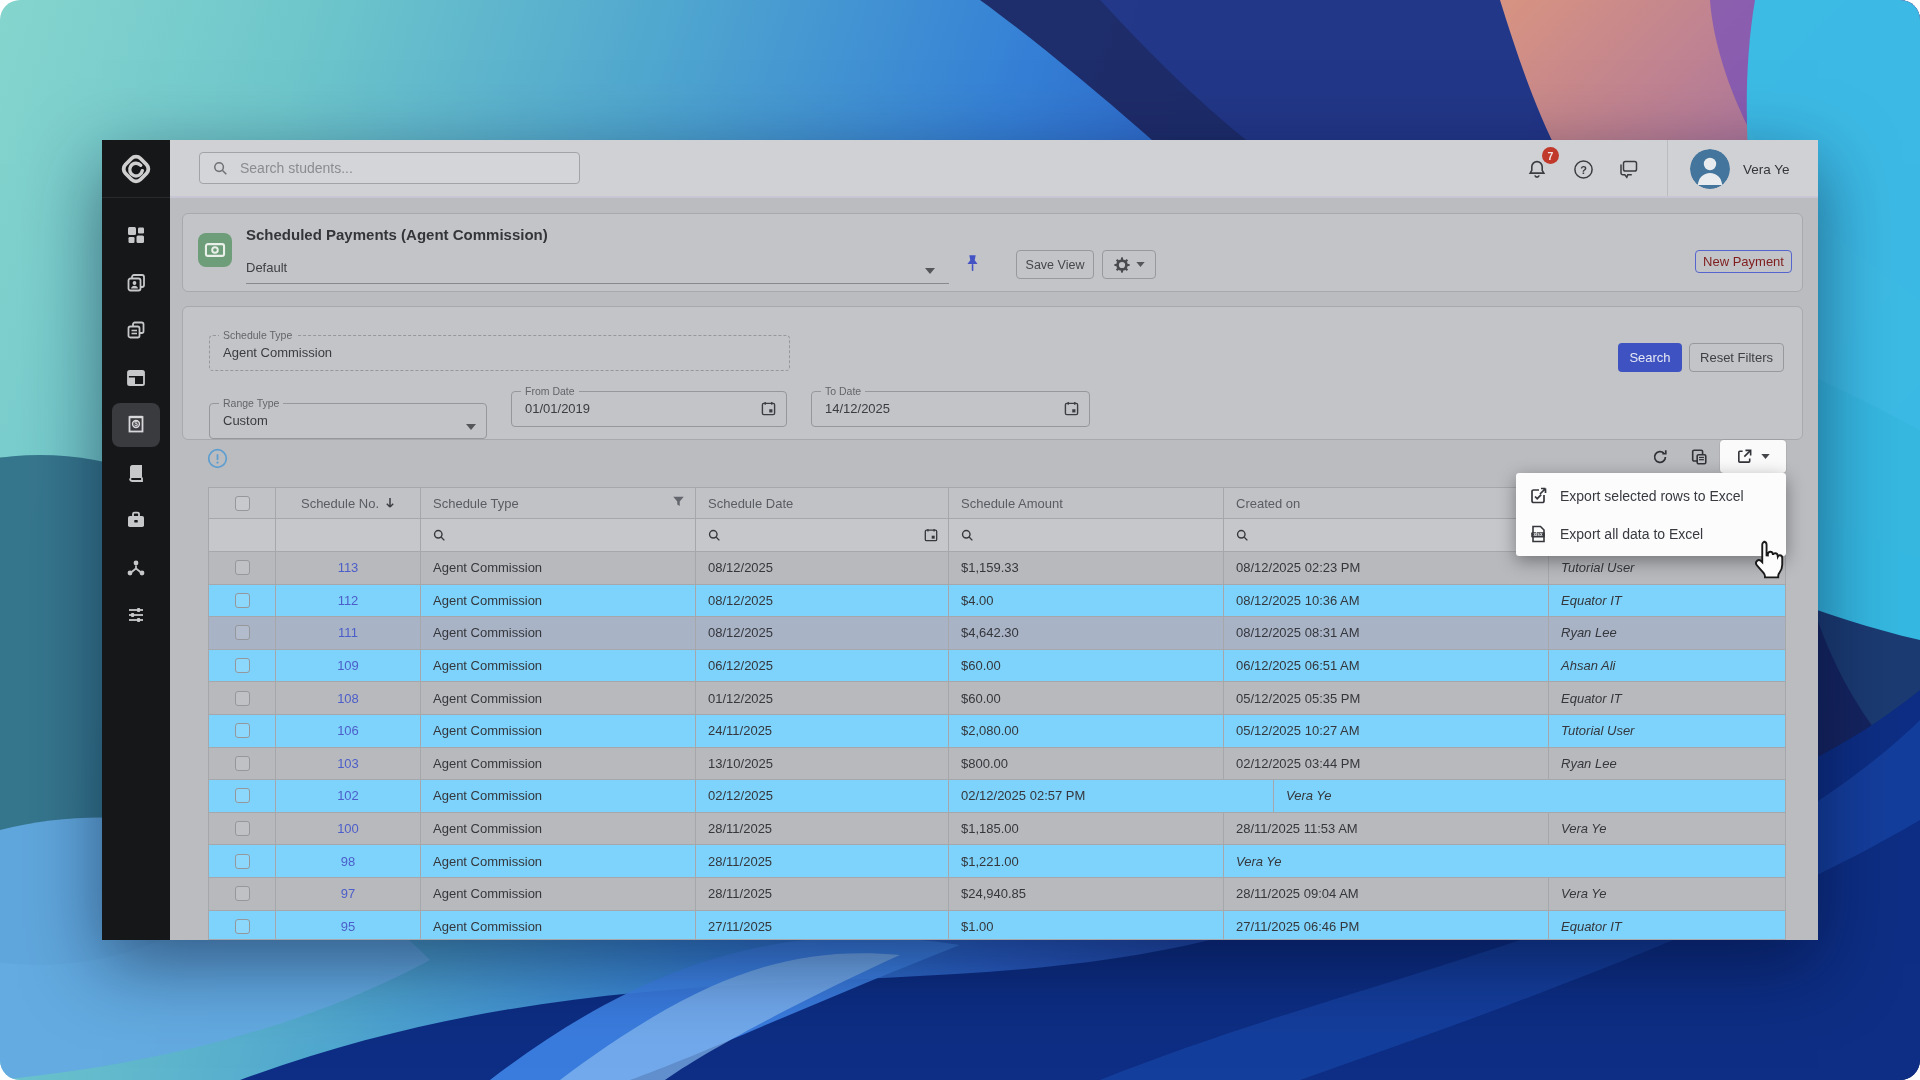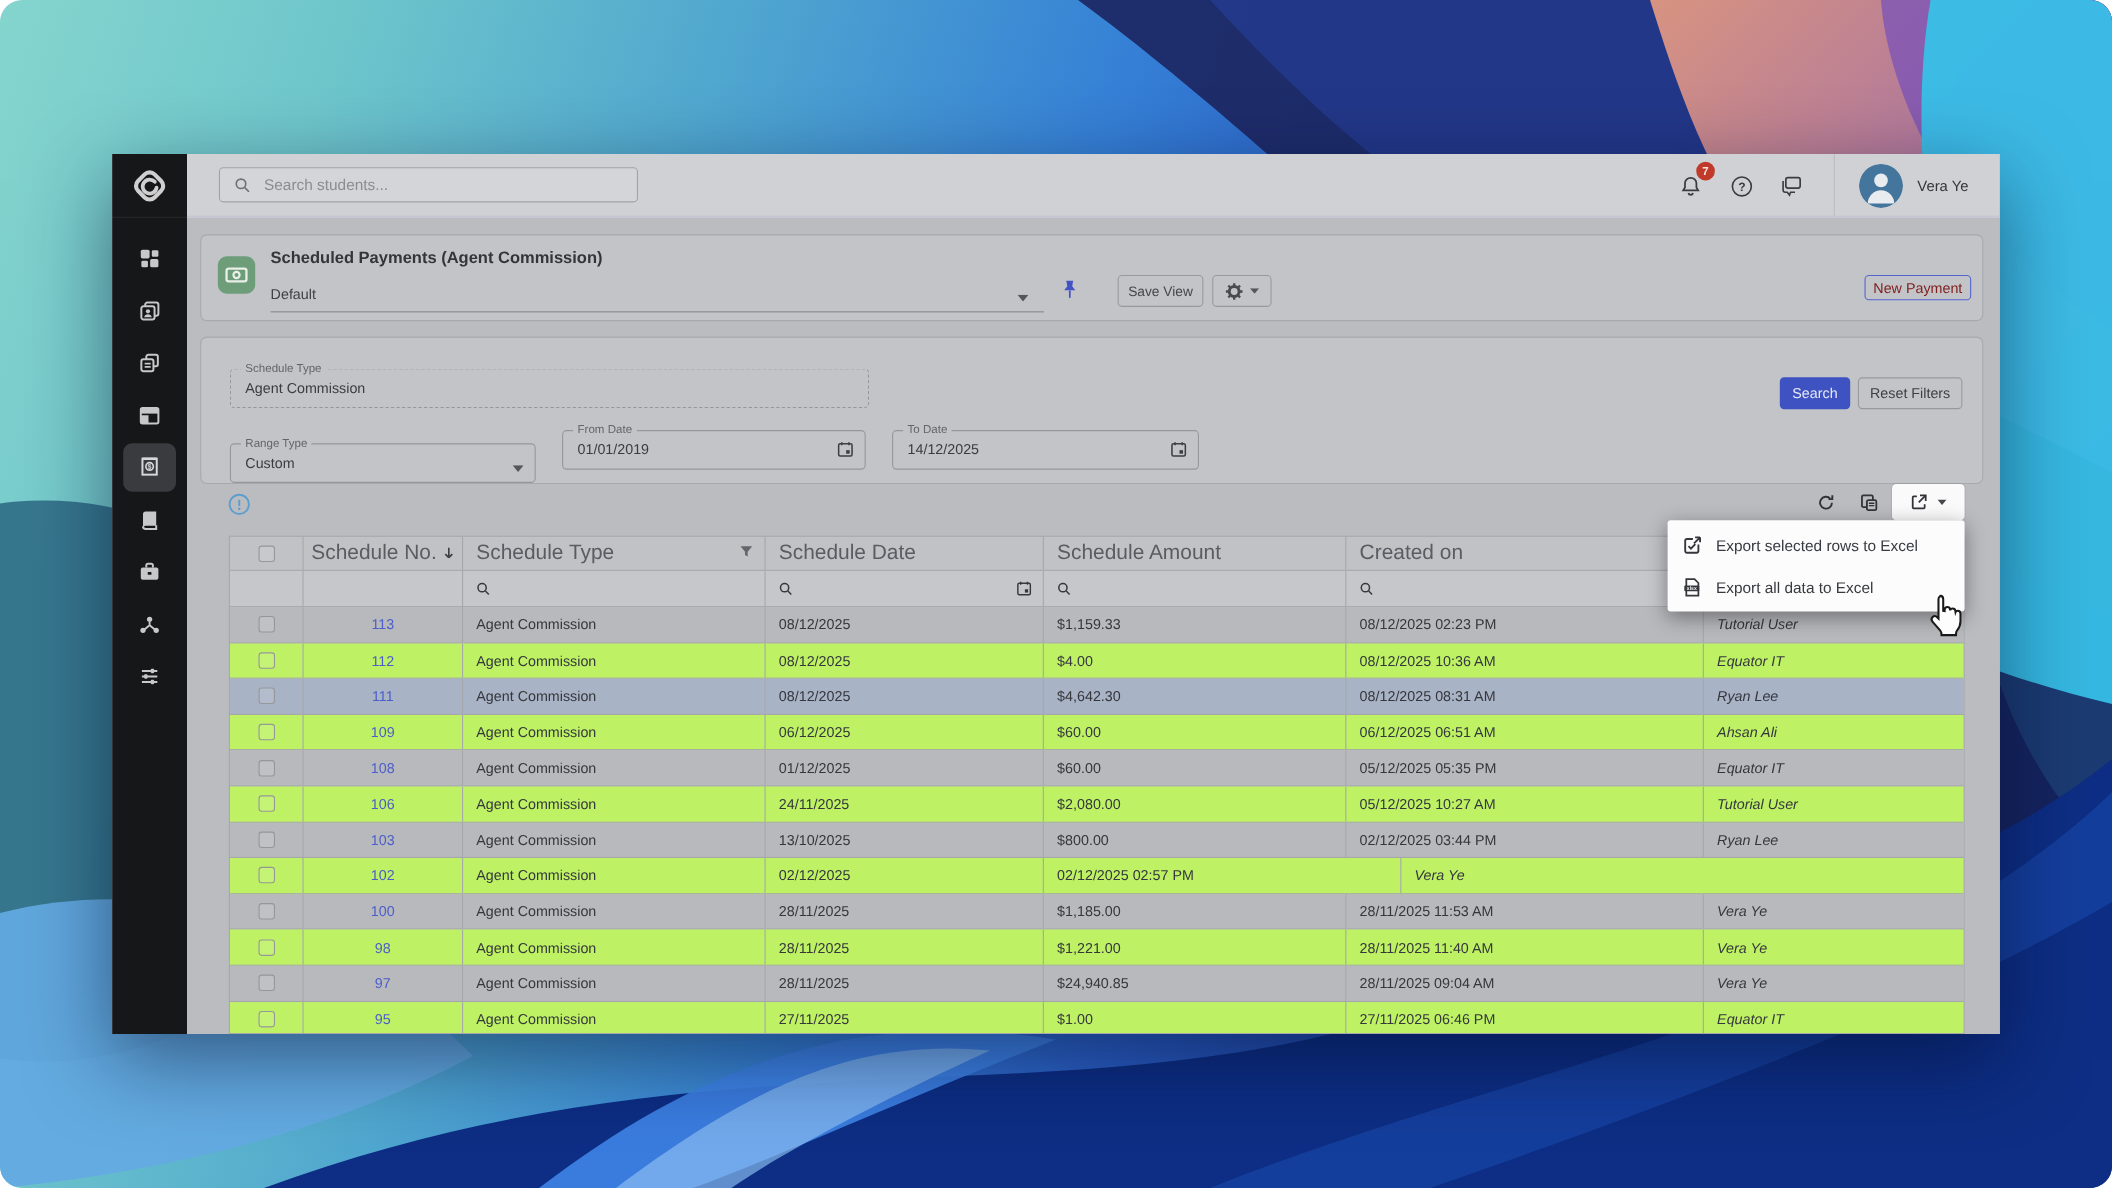--- a/index.html
+++ b/index.html
@@ -55,24 +55,24 @@
 .info { position:absolute; left:37px; top:308px; width:21px; height:21px; }
 .tool { position:absolute; top:300px; width:37px; height:33px; display:flex; align-items:center; justify-content:center; }
 .t-refresh { left:1471px; } .t-copy { left:1510px; }
 .t-export { position:absolute; left:1550px; top:300px; width:66px; height:33px; background:#fafafb; border-radius:4px; display:flex; align-items:center; justify-content:center; gap:8px; box-shadow:0 0 0 1px rgba(0,0,0,.06); }
 
 .table { position:absolute; left:38px; top:347px; width:1578px; height:453px; border:1px solid #a6a7ab; overflow:hidden; background:#bfc0c4; }
 .trow { display:flex; width:1577px; border-bottom:1px solid #a6a7ab; }
 .trow .c { flex:none; border-right:1px solid #a6a7ab; position:relative; display:flex; align-items:center; overflow:hidden; }
 .c0{width:67px; justify-content:center;} .c1{width:145px; justify-content:center;} .c2{width:275px;} .c3{width:253px;} .c4{width:275px;} .c5{width:325px;} .c6{width:237px; border-right:none !important;font-style:italic;}
 .c2,.c3,.c4,.c5,.c6 { padding-left:12px; }
-.hrow { height:31px; background:#c1c2c6; color:#595c62; font-size:19px; }
+.hrow { height:31px; background:#c1c2c6; color:#595c62; font-size:13px; }
 .frow { height:33px; background:#c6c7cb; }
 .drow { height:32.6px; font-size:13px; color:#35373c; }
-.drow.odd { background:#b8b9bd; } .drow.even { background:#bef264; }
+.drow.odd { background:#b8b9bd; } .drow.even { background:#7dd3fc; }
 .drow.sel { background:#a9b3c6 !important; }
 .cb { width:15px; height:15px; border:1.5px solid #96979b; border-radius:3px; background:rgba(255,255,255,.12); }
 .lnk { color:#4c5ec9; }
 .h1wrap { display:flex; align-items:center; gap:6px; }
 .funnel { position:absolute; right:10px; }
 .calr { position:absolute; right:10px; top:9px; }
 
 .menu { position:absolute; left:1346px; top:333px; width:270px; height:83px; background:#fcfcfd; border-radius:3px; box-shadow:0 5px 18px rgba(0,0,0,.38); padding-top:4px; z-index:5; }
 .mitem { height:38px; display:flex; align-items:center; padding-left:13px; gap:13px; font-size:14px; color:#383a40; }
 .cursor { position:absolute; left:1580px; top:400px; z-index:6; }
@@ -534,21 +534,20 @@
           <div class="trow drow even">
             <div class="c c0">
               <span class="cb"></span>
             </div>
     <div class="c c1">
               <span class="lnk">98</span>
             </div>
     <div class="c c2">Agent Commission</div>
     <div class="c c3">28/11/2025</div>
     <div class="c c4">$1,221.00</div>
-    <div class="c c5">28/11/2025 11:40 AM</div>
     <div class="c c6">Vera Ye</div>
           </div>
           <div class="trow drow odd">
             <div class="c c0">
               <span class="cb"></span>
             </div>
     <div class="c c1">
               <span class="lnk">97</span>
             </div>
     <div class="c c2">Agent Commission</div>

